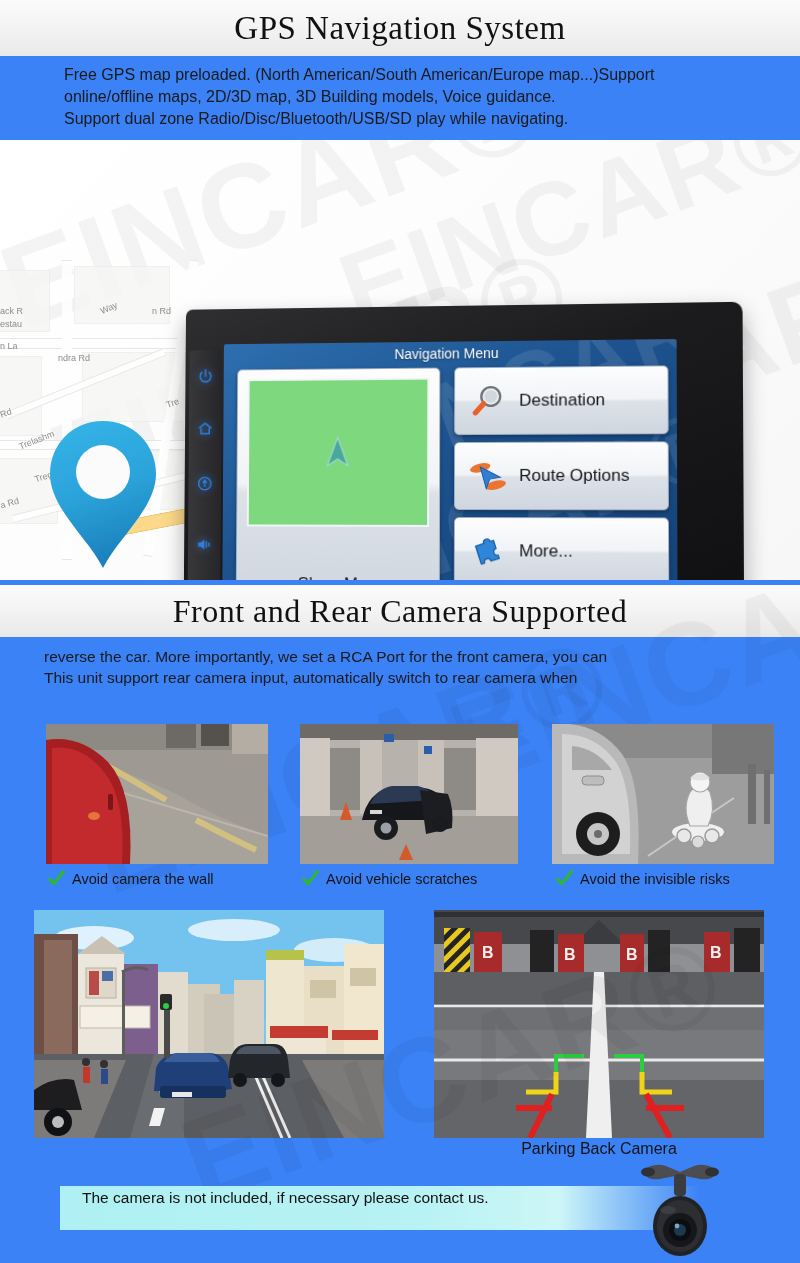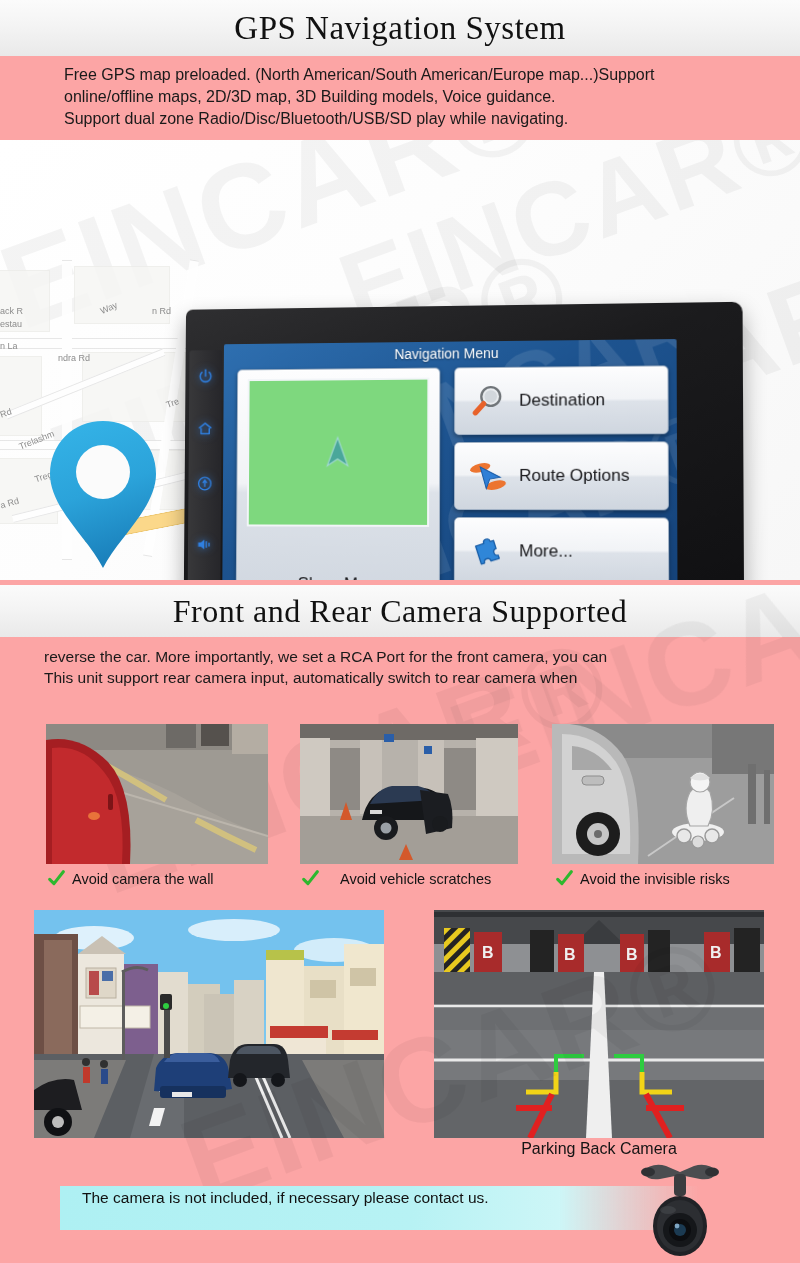--- a/index.html
+++ b/index.html
@@ -2,21 +2,21 @@
 <html><head>
 <meta charset="utf-8">
 <style>
   * { box-sizing: border-box; margin: 0; padding: 0; }
   html, body {
     width: 800px; height: 1263px;
     font-family: "Liberation Sans", sans-serif;
     background: #ffffff;
     overflow: hidden;
   }
-  .page { position: relative; width: 800px; height: 1263px; background:#fca5a5; }
+  .page { position: relative; width: 800px; height: 1263px; background:#3b82f6; }
 
   
   .wm {
     position: absolute;
     font-family: "Liberation Sans", sans-serif;
     font-weight: bold;
     color: rgba(0,0,0,0.045);
     white-space: nowrap;
     pointer-events: none;
     user-select: none;
@@ -434,21 +434,21 @@
         <path d="M2 11 L7 16 L18 2" stroke="#2eb82e" stroke-width="3.6" fill="none" stroke-linecap="round" stroke-linejoin="round"></path>
       </svg>
   </span>
   <div class="caption" style="left:72px; top:871px;">Avoid camera the wall</div>
 
   <span class="check" style="left:302px; top:870px;">
     <svg viewBox="0 0 20 20" width="17" height="17">
         <path d="M2 11 L7 16 L18 2" stroke="#2eb82e" stroke-width="3.6" fill="none" stroke-linecap="round" stroke-linejoin="round"></path>
       </svg>
   </span>
-  <div class="caption" style="left:326px; top:871px;margin-left:14px;">Avoid vehicle scratches</div>
+  <div class="caption" style="left:326px; top:871px;">Avoid vehicle scratches</div>
 
   <span class="check" style="left:556px; top:870px;">
     <svg viewBox="0 0 20 20" width="17" height="17">
         <path d="M2 11 L7 16 L18 2" stroke="#2eb82e" stroke-width="3.6" fill="none" stroke-linecap="round" stroke-linejoin="round"></path>
       </svg>
   </span>
   <div class="caption" style="left:580px; top:871px;">Avoid the invisible risks</div>
 
   <div class="thumb" style="left:34px; top:910px; width:350px; height:228px;">
     <svg viewBox="0 0 350 228" width="350" height="228">

